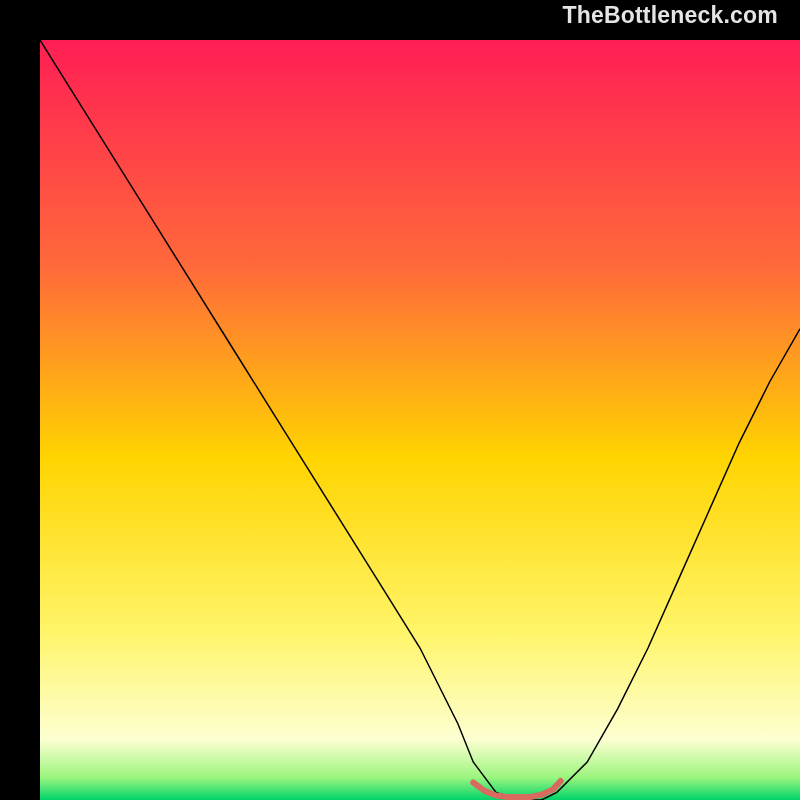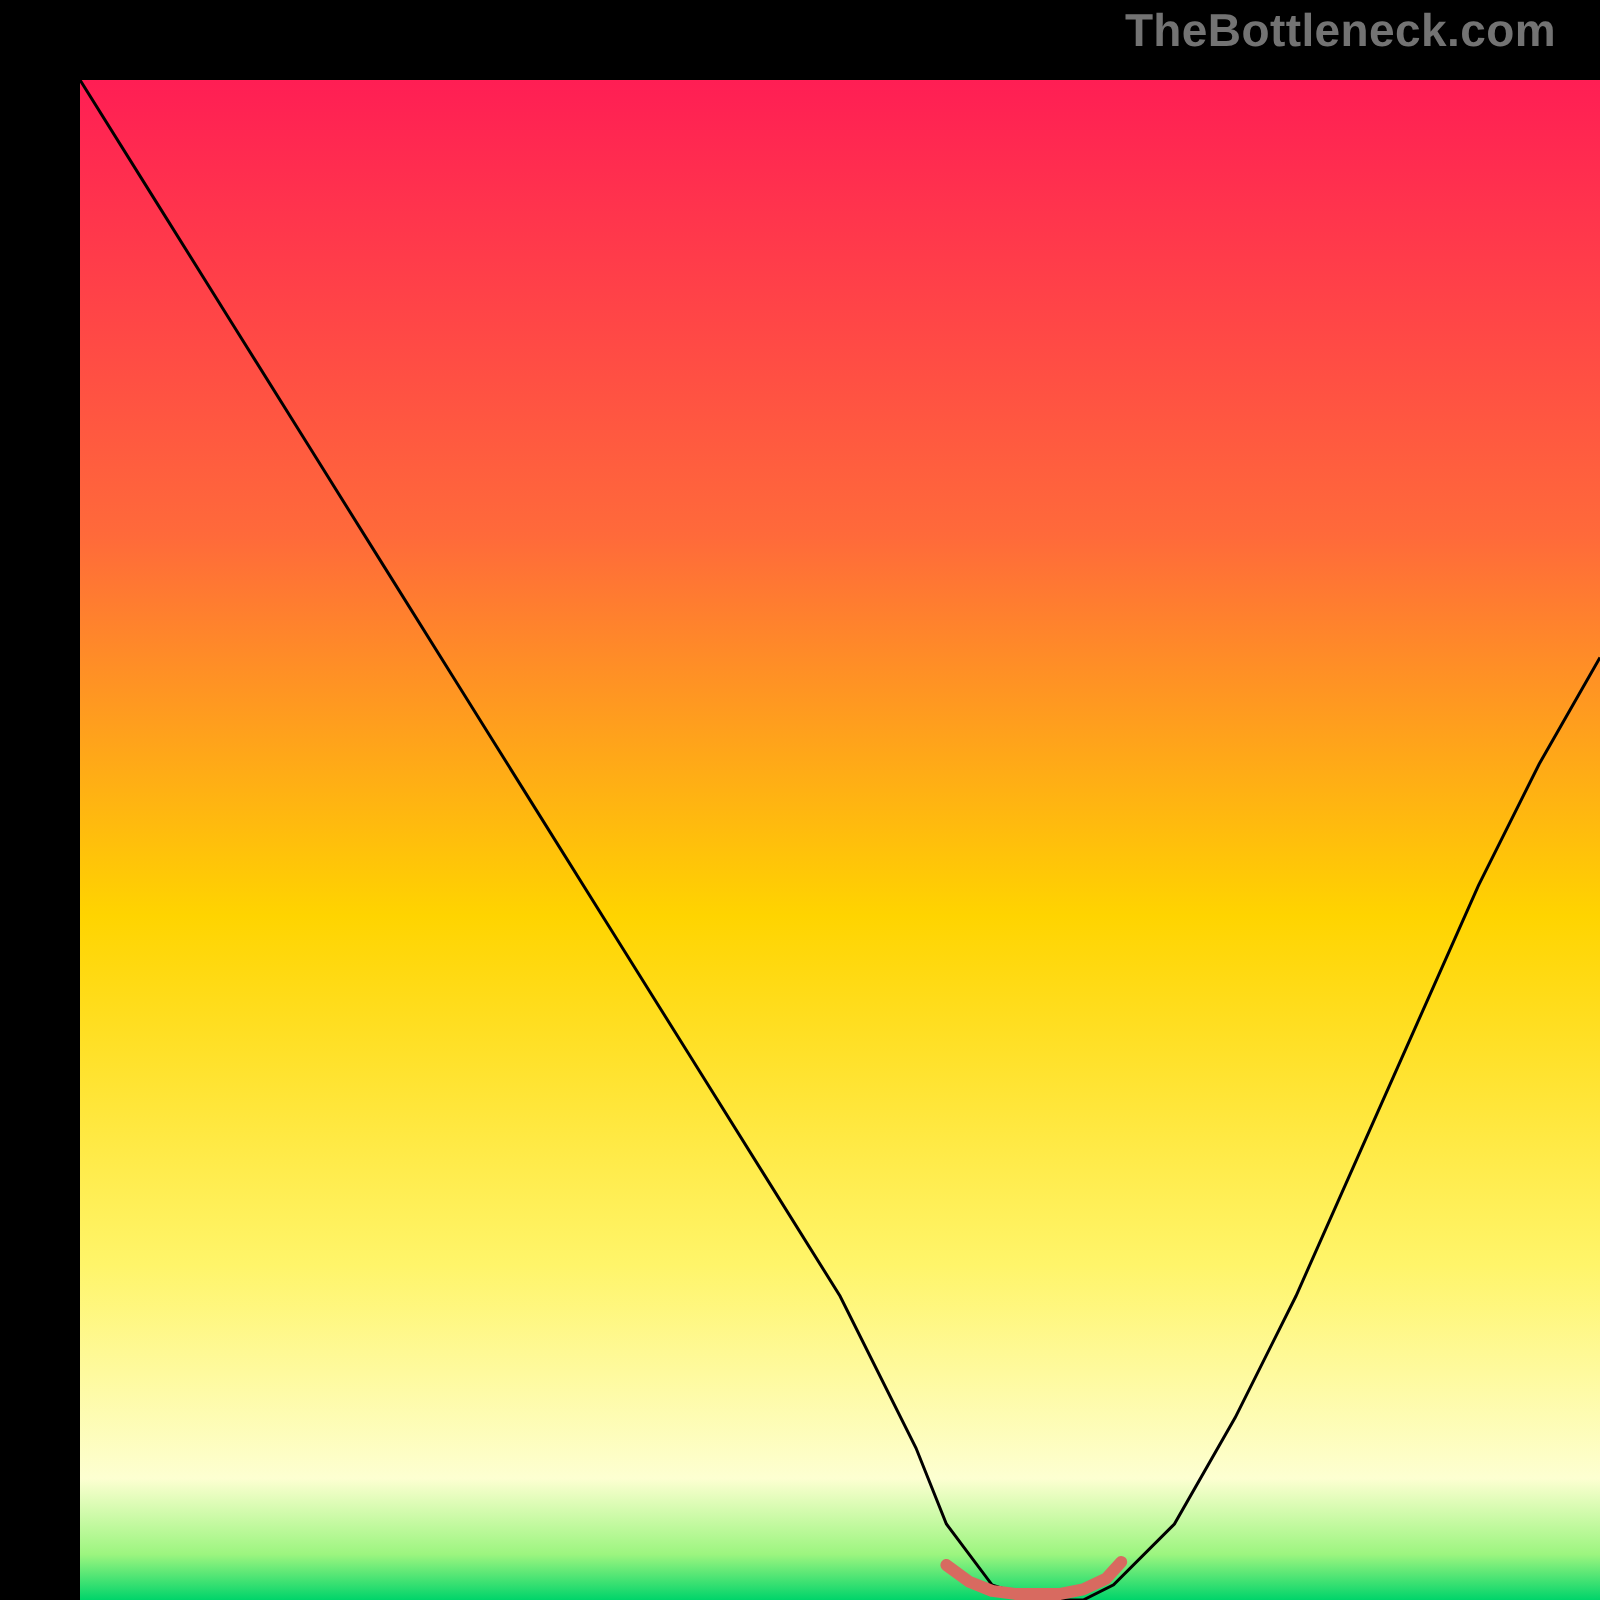--- a/index.html
+++ b/index.html
@@ -25,21 +25,21 @@
     width: 760px;
     height: 760px;
   }
   .watermark {
     position: absolute;
     top: 2px;
     right: 22px;
     font-family: Arial, Helvetica, sans-serif;
     font-size: 23px;
     font-weight: bold;
-    color: #737373;
+    color: #e5e5e5;
     letter-spacing: 0.2px;
   }
 </style>
 </head>
 <body>
 
 <div class="frame">
   <svg class="plot-area" width="760" height="760" viewBox="0 0 760 760" preserveAspectRatio="none">
     <defs>
       <linearGradient id="bg-grad" x1="0" y1="0" x2="0" y2="1">

